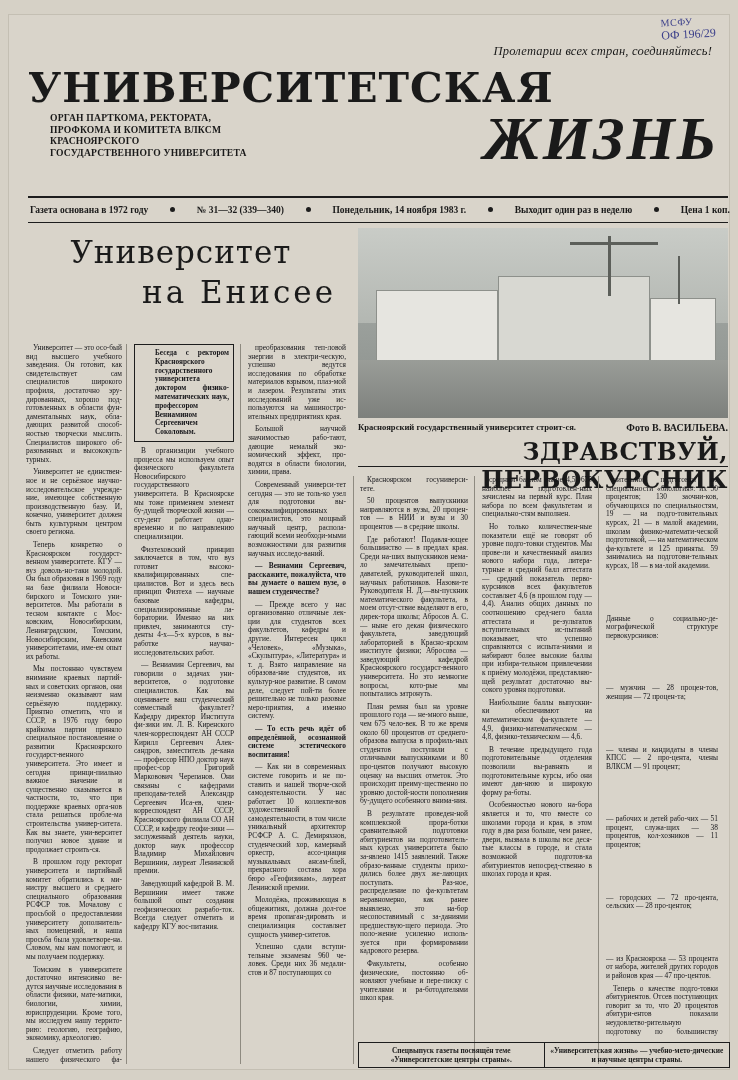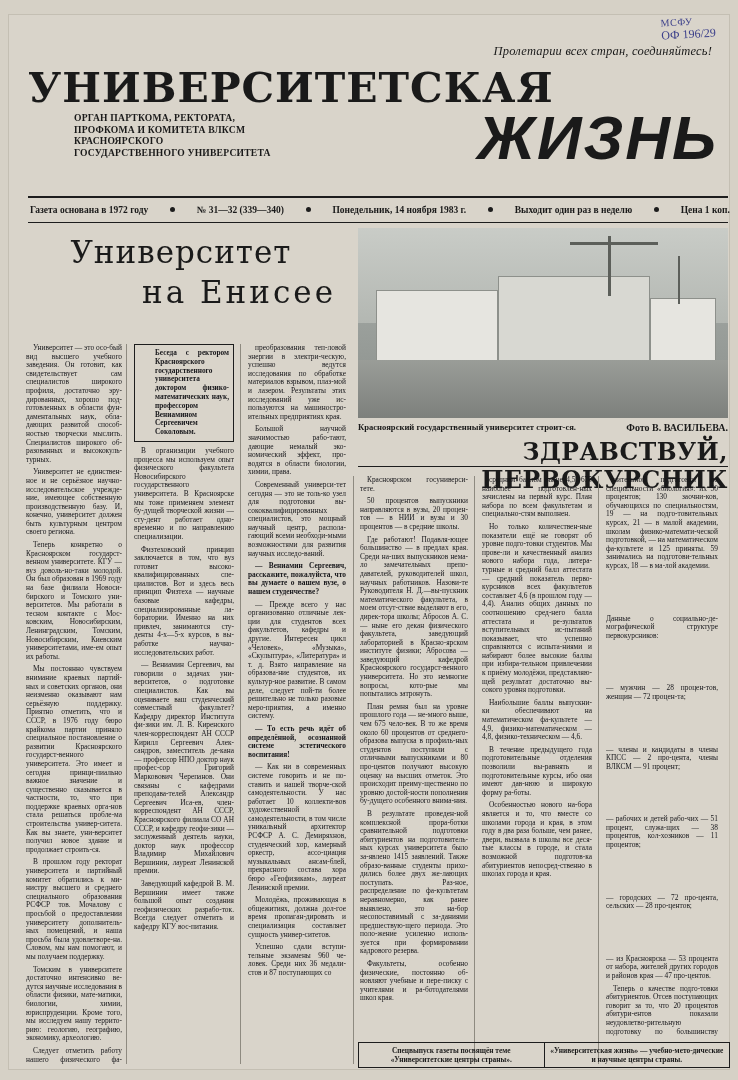--- a/index.html
+++ b/index.html
@@ -42,40 +42,39 @@
   }
   .mast-line1{
     font-family:"DejaVu Serif", serif;
     font-weight:bold;
     font-size:41px;
     letter-spacing:1px;
     line-height:44px;
     white-space:nowrap;
   }
   .mast-line2{
-    font-family:Liberation Sans, sans-serif;
+    font-family:Liberation Serif, serif;
     font-weight:bold;
     font-style:italic;
     font-size:62px;
     letter-spacing:2px;
     line-height:64px;
     text-align:right;
     margin-top:-4px;
     padding-right:10px;
   }
   .mast-sub{
     position:absolute;left:22px;top:46px;
     width:200px;
     font-family:"Liberation Serif", serif;
     font-weight:bold;
     font-size:9.6px;
     line-height:11.6px;
     text-transform:uppercase;
     letter-spacing:.2px;
-    margin-left:24px;
   }
 
   .rule{
     position:absolute;left:20px;width:700px;height:0;
     border-top:2px solid #1d1d1d;
   }
   .rule.thin{border-top:1px solid #1d1d1d;}
 
   .infobar{
     position:absolute;left:20px;top:188px;width:700px;

